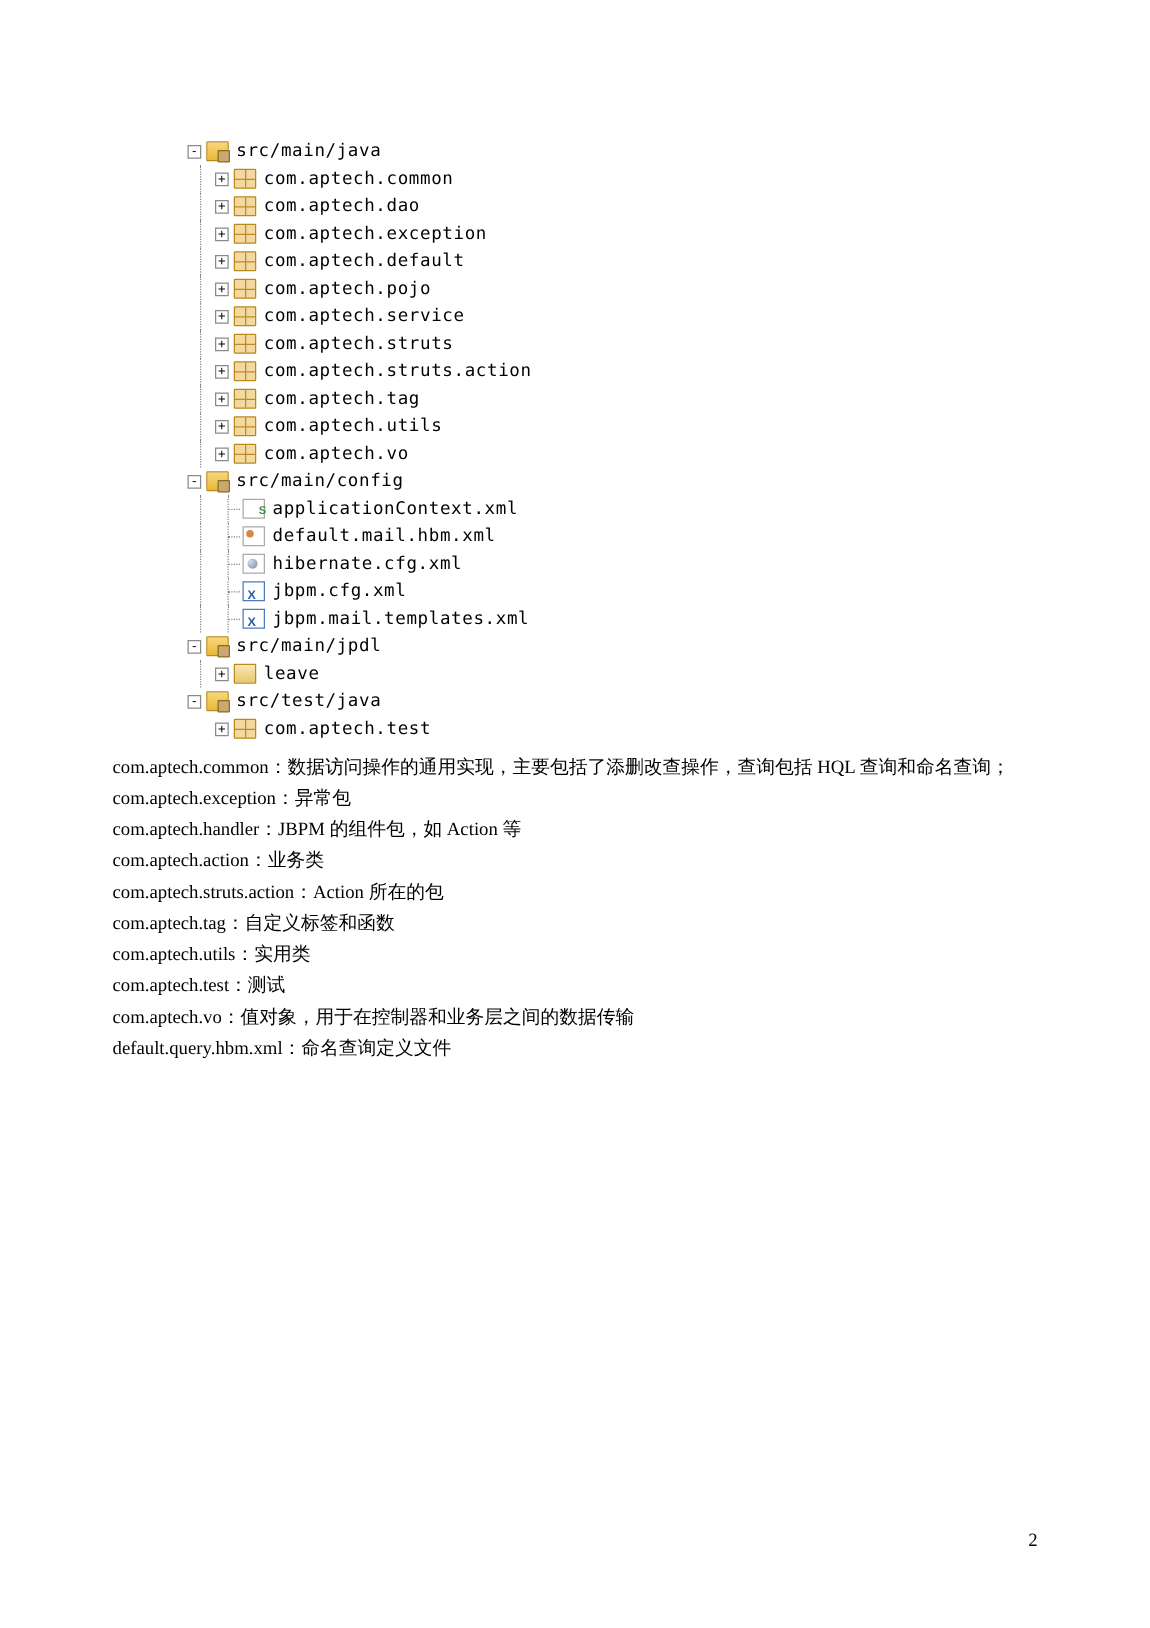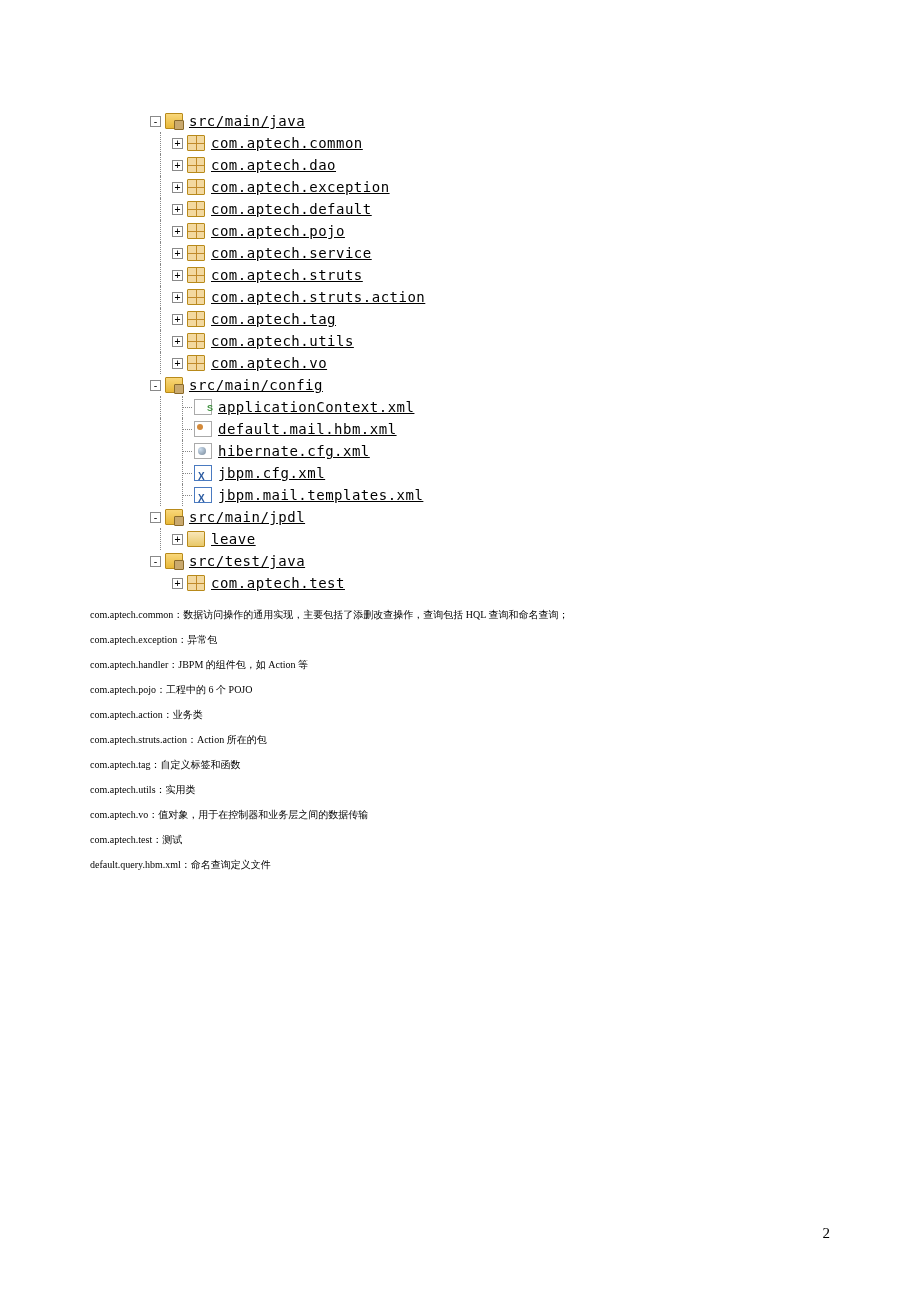--- a/index.html
+++ b/index.html
@@ -202,26 +202,25 @@
     border-top: 1px solid #bbb;
     box-shadow: 0 3px 0 #bbb, 0 6px 0 #bbb;
   }
   .icon-folder {
     background: linear-gradient(#f9e7b8, #e8c868);
     border: 1px solid #b88a1a;
     border-radius: 1px;
   }
   .tree-label {
     letter-spacing: 0.5px;
-    text-decoration: underline;
   }
   .desc {
     margin-top: 8px;
     line-height: 25px;
-    font-size: 10px;
+    font-size: 15px;
   }
   .desc p {
     margin: 0;
   }
   .heading {
     margin-left: -40px;
     margin-top: 2px;
   }
   .page-num {
     position: absolute;
@@ -370,25 +369,24 @@
         <span class="icon icon-package"></span>
         <span class="tree-label">com.aptech.test</span>
       </div>
 
   </div>
 
   <div class="desc">
     <p>com.aptech.common：数据访问操作的通用实现，主要包括了添删改查操作，查询包括 HQL 查询和命名查询；</p>
     <p>com.aptech.exception：异常包</p>
     <p>com.aptech.handler：JBPM 的组件包，如 Action 等</p>
-    <p>com.aptech.pojo：工程中的 6 个 POJO</p>
     <p>com.aptech.action：业务类</p>
     <p>com.aptech.struts.action：Action 所在的包</p>
     <p>com.aptech.tag：自定义标签和函数</p>
     <p>com.aptech.utils：实用类</p>
+    <p>com.aptech.test：测试</p>
     <p>com.aptech.vo：值对象，用于在控制器和业务层之间的数据传输</p>
-    <p>com.aptech.test：测试</p>
     <p>default.query.hbm.xml：命名查询定义文件</p>
   </div>
 
 </div>
 
 <div class="page-num">2</div>
 
 </body></html>

